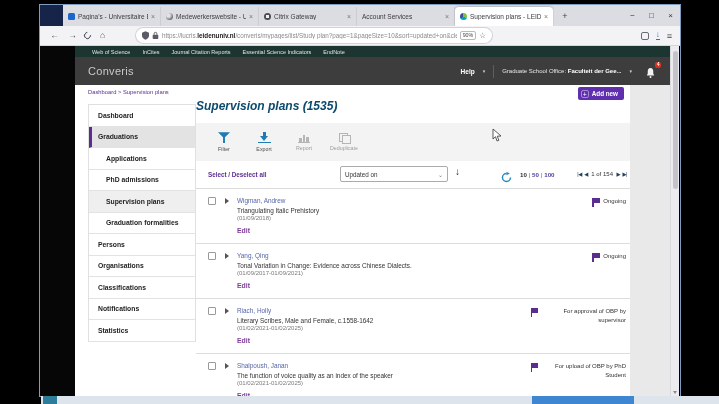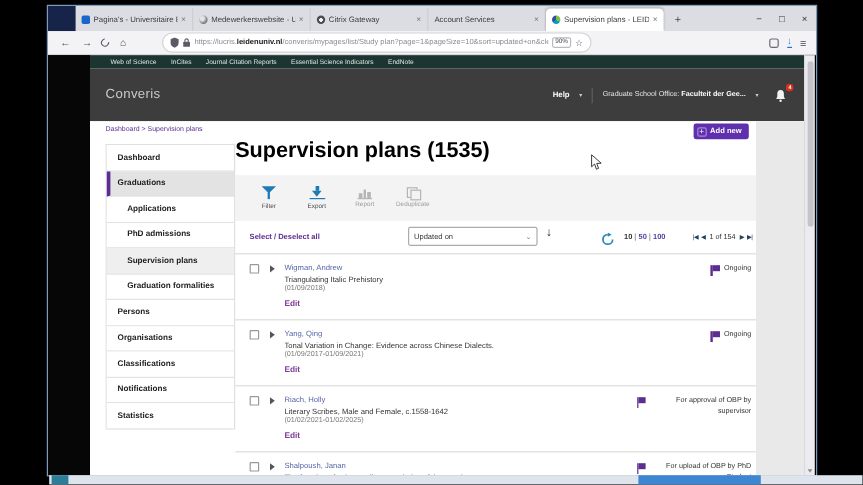--- a/index.html
+++ b/index.html
@@ -53,21 +53,21 @@
   .scrollcol{width:9px;background:#ececf0;border-left:1px solid #d9d9de;position:relative;flex:none;}
   .scrollthumb{position:absolute;left:1.5px;top:5px;width:5px;height:138px;background:#c3c3c9;border-radius:3px;}
   .scrolldown{position:absolute;left:2px;bottom:2px;width:0;height:0;
               border-left:2.5px solid transparent;border-right:2.5px solid transparent;border-top:3.5px solid #8a8a90;}
 
   
   .wosbar{height:11px;background:#1c3531;display:flex;align-items:center;gap:12px;padding-left:17px;flex:none;}
   .woslink{font-size:5.5px;color:#dde6e4;white-space:nowrap;}
 
   
-  .appheader{height:44px;background:#3d3d3d;display:flex;align-items:center;padding:0 13px;flex:none;}
+  .appheader{height:28px;background:#3d3d3d;display:flex;align-items:center;padding:0 13px;flex:none;}
   .brand{font-size:11px;color:#c9c9c9;letter-spacing:.3px;}
   .hdr-right{margin-left:auto;display:flex;align-items:center;gap:8px;}
   .help{font-size:6.5px;font-weight:bold;color:#fff;}
   .caret{font-size:5px;color:#cfcfcf;}
   .hdivider{width:1px;height:13px;background:#5e5e5e;}
   .account{font-size:6px;color:#e6e6e6;white-space:nowrap;}
   .account b{color:#fff;}
   .bellwrap{position:relative;margin-left:5px;width:12px;height:12px;}
   .badge{position:absolute;top:-3px;right:-4px;background:#d9301f;color:#fff;font-size:4.5px;
          line-height:6px;padding:0 1.5px;border-radius:2px;font-weight:bold;}
@@ -85,21 +85,21 @@
   
   .sidebar{position:absolute;top:19px;left:13px;width:108px;border:1px solid #e0e0e0;border-bottom:none;}
   .snav{height:21.5px;display:flex;align-items:center;padding-left:9px;font-size:6.8px;font-weight:bold;
         color:#1d1d1d;background:#fff;border-bottom:1px solid #e2e2e2;}
   .snav.sub{padding-left:17px;}
   .snav.section-active{background:#e3e3e3;border-left:3px solid #5c2d91;padding-left:6px;}
   .snav.current{background:#efefef;}
 
   
   .main{position:absolute;top:14px;left:121px;width:434px;}
-  .pagetitle{font-size:18px;font-weight:bold;color:#000000;margin:0 0 10px 0;}
+  .pagetitle{font-size:12px;font-weight:bold;color:#0c4a6e;margin:0 0 10px 0;font-style:italic;}
   .toolbar{height:38px;background:#f3f3f3;display:flex;align-items:center;padding-left:8px;}
   .tool{width:40px;display:flex;flex-direction:column;align-items:center;gap:2.5px;}
   .tlabel{font-size:5.3px;color:#4c4c4c;}
   .tool.disabled .tlabel{color:#9c9c9c;}
   .i-filter{width:12px;height:11px;background:#1f7bb6;
             clip-path:polygon(0 0,100% 0,58% 45%,58% 100%,42% 100%,42% 45%);}
   .i-export{position:relative;width:13px;height:11px;border-bottom:1.6px solid #1f7bb6;}
   .i-export::before{content:"";position:absolute;left:5px;top:0;width:3px;height:4px;background:#1f7bb6;}
   .i-export::after{content:"";position:absolute;left:2.5px;top:3.6px;border-left:4px solid transparent;
                    border-right:4px solid transparent;border-top:5px solid #1f7bb6;}

